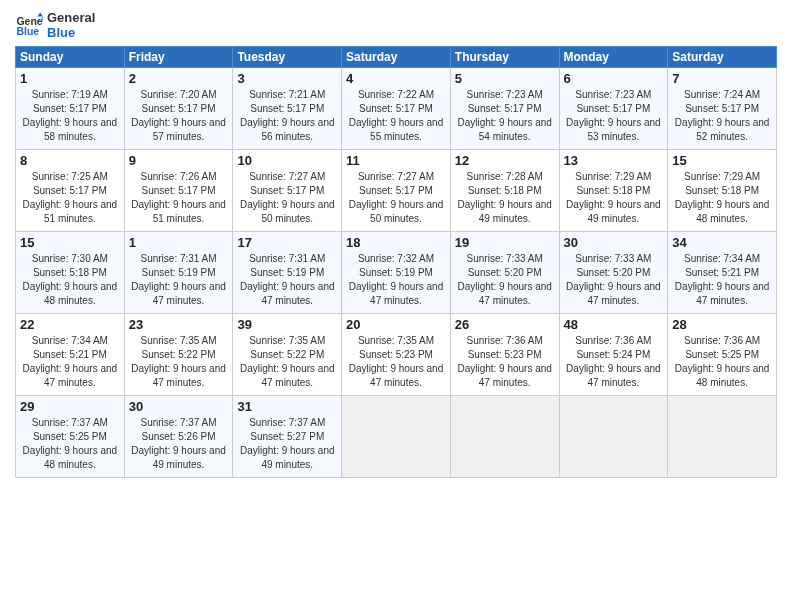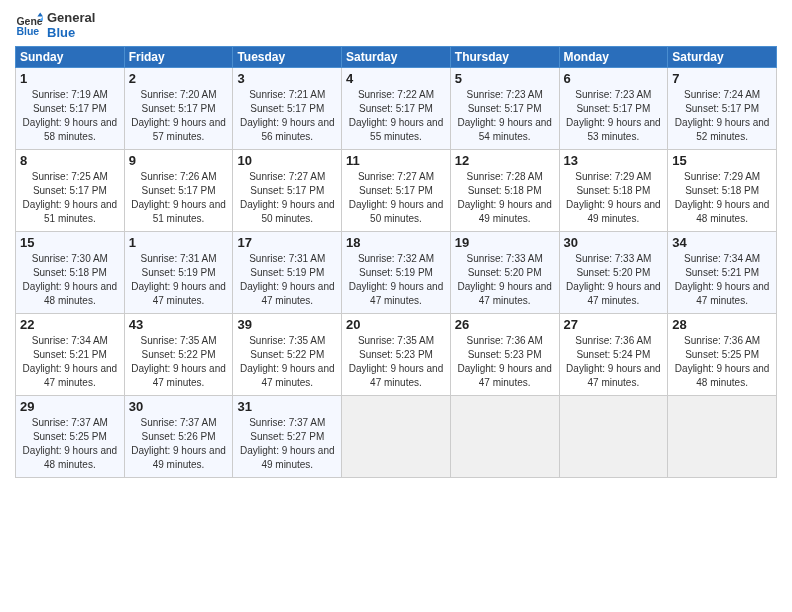--- a/index.html
+++ b/index.html
@@ -212,37 +212,37 @@
             <span class="day-num">34</span>
             <div class="day-info">Sunrise: 7:34 AM<br>Sunset: 5:21 PM<br>Daylight: 9 hours and 47 minutes.</div>
           </td>
         </tr>
         <tr>
           <td>
             <span class="day-num">22</span>
             <div class="day-info">Sunrise: 7:34 AM<br>Sunset: 5:21 PM<br>Daylight: 9 hours and 47 minutes.</div>
           </td>
           <td>
-            <span class="day-num">43</span>
+            <span class="day-num">23</span>
             <div class="day-info">Sunrise: 7:35 AM<br>Sunset: 5:22 PM<br>Daylight: 9 hours and 47 minutes.</div>
           </td>
           <td>
             <span class="day-num">39</span>
             <div class="day-info">Sunrise: 7:35 AM<br>Sunset: 5:22 PM<br>Daylight: 9 hours and 47 minutes.</div>
           </td>
           <td>
             <span class="day-num">20</span>
             <div class="day-info">Sunrise: 7:35 AM<br>Sunset: 5:23 PM<br>Daylight: 9 hours and 47 minutes.</div>
           </td>
           <td>
             <span class="day-num">26</span>
             <div class="day-info">Sunrise: 7:36 AM<br>Sunset: 5:23 PM<br>Daylight: 9 hours and 47 minutes.</div>
           </td>
           <td>
-            <span class="day-num">27</span>
+            <span class="day-num">48</span>
             <div class="day-info">Sunrise: 7:36 AM<br>Sunset: 5:24 PM<br>Daylight: 9 hours and 47 minutes.</div>
           </td>
           <td>
             <span class="day-num">28</span>
             <div class="day-info">Sunrise: 7:36 AM<br>Sunset: 5:25 PM<br>Daylight: 9 hours and 48 minutes.</div>
           </td>
         </tr>
         <tr>
           <td>
             <span class="day-num">29</span>

